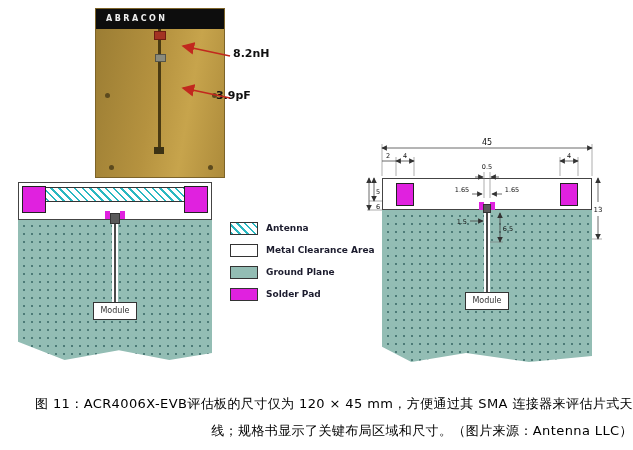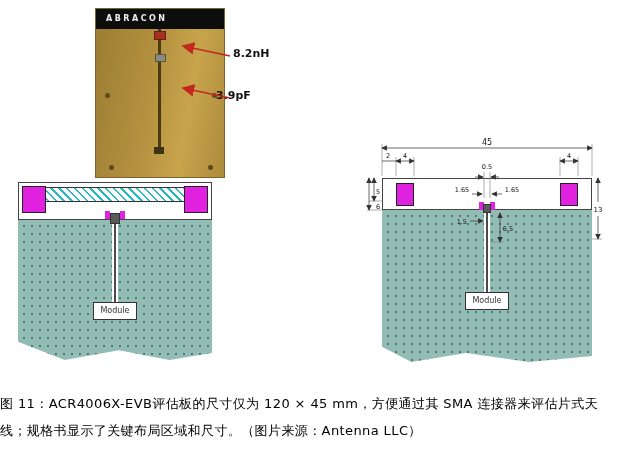--- a/index.html
+++ b/index.html
@@ -52,21 +52,21 @@
   .trace-clear{position:absolute;background:#fdfdfd;}
   .trace-core{position:absolute;background:#4a4a4a;}
   .module{
     position:absolute;background:#fff;border:1px solid #333;box-sizing:border-box;
     font-size:8px;color:#333;text-align:center;line-height:16px;
   }
   .dim-svg{position:absolute;left:0;top:0;pointer-events:none;}
   .dim-svg text{font-family:"DejaVu Sans","Liberation Sans",sans-serif;fill:#111;}
   
   .caption{
-    position:absolute;left:0;top:390px;width:633px;text-align:left;
+    position:absolute;left:0;top:390px;width:633px;text-align:right;
     font-size:13px;color:#000;letter-spacing:.4px;line-height:27px;font-weight:500;
   }
 </style>
 </head>
 <body>
 
 <div id="stage">
 
   <div class="pcb-photo">
     <div class="pcb-header">
@@ -92,20 +92,38 @@
       </marker>
     </defs>
     <g>
       <line x1="62" y1="28" x2="15" y2="18" stroke="#c2281e" stroke-width="1.6" marker-end="url(#m-red)"></line>
     </g>
     <g>
       <line x1="62" y1="70" x2="15" y2="60" stroke="#c2281e" stroke-width="1.6" marker-end="url(#m-red)"></line>
     </g>
   </svg>
 
+  <div class="legend">
+    <div class="legend-row">
+      <div class="swatch swatch-antenna"></div>
+      <div class="legend-label">Antenna</div>
+    </div>
+    <div class="legend-row">
+      <div class="swatch swatch-clearance"></div>
+      <div class="legend-label">Metal Clearance Area</div>
+    </div>
+    <div class="legend-row">
+      <div class="swatch swatch-ground"></div>
+      <div class="legend-label">Ground Plane</div>
+    </div>
+    <div class="legend-row">
+      <div class="swatch swatch-solder"></div>
+      <div class="legend-label">Solder Pad</div>
+    </div>
+  </div>
 
   <div class="board" style="left:18px;top:182px;width:194px;height:178px">
     <div class="strip" style="left:0;top:0;width:194px;height:38px"></div>
     <div class="hatch" style="left:5px;top:5px;width:184px;height:15px"></div>
     <div class="pad" style="left:4px;top:4px;width:24px;height:27px"></div>
     <div class="pad" style="left:166px;top:4px;width:24px;height:27px"></div>
     <div class="ground" style="left:0;top:38px;width:194px;height:140px;
          clip-path:polygon(0 0,100% 0,100% 95%,78% 100%,52% 93%,24% 100%,0 87%)"></div>
     <div class="tinypad" style="left:87px;top:29px;width:5px;height:8px"></div>
     <div class="tinypad" style="left:102px;top:29px;width:5px;height:8px"></div>

